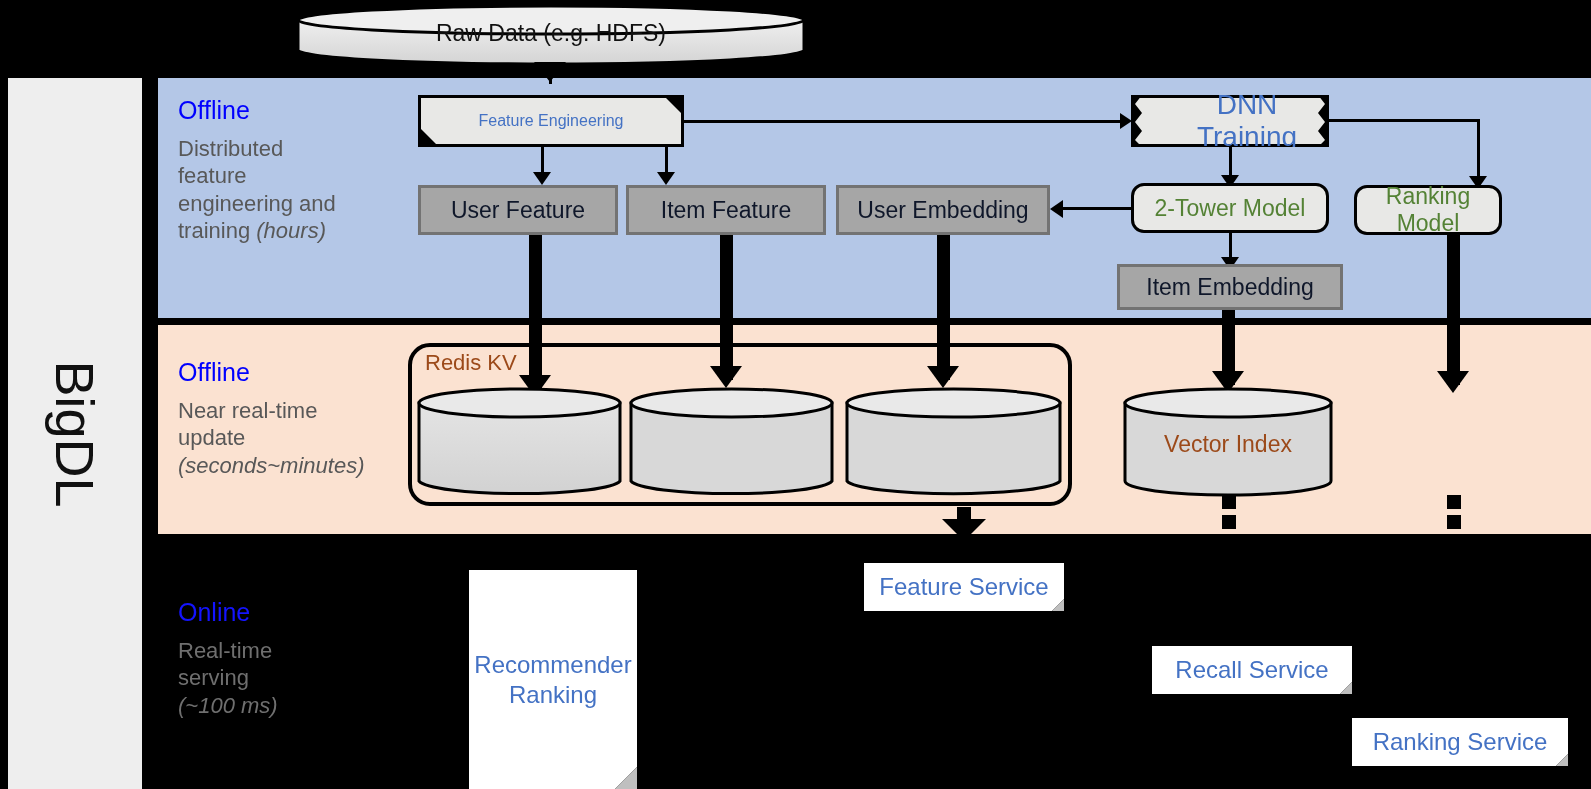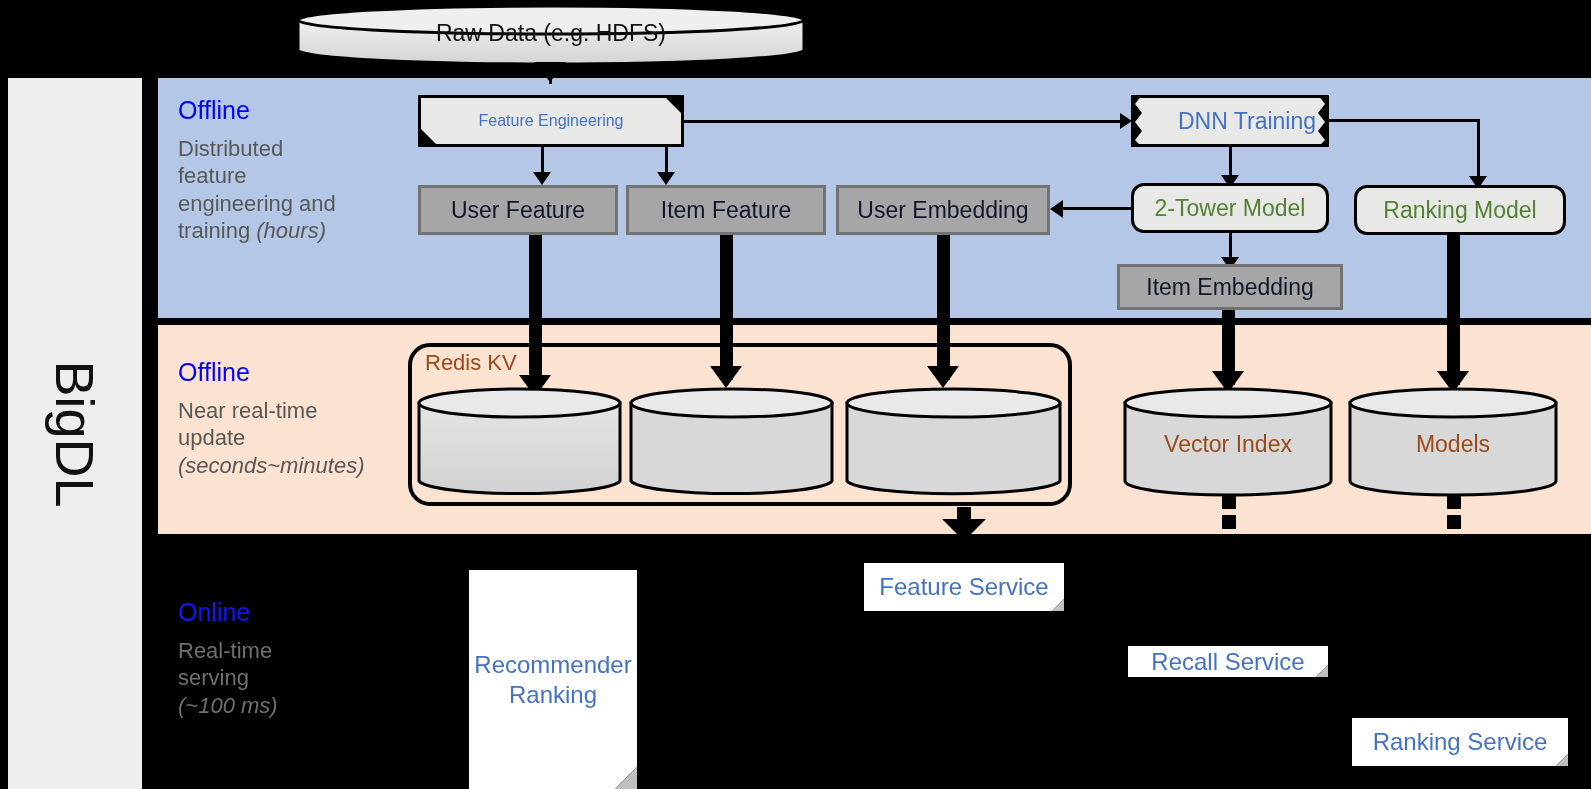--- a/index.html
+++ b/index.html
@@ -132,21 +132,21 @@
   </div>
 
   <div class="box flagshape-outer" style="left:418px;top:95px;width:266px;height:52px;padding-left:27px;">
     <div class="flagshape-inner t-blue">Feature Engineering</div>
   </div>
 
   <div class="box" style="left:1131px;top:95px;width:198px;height:52px;background:#000;
        clip-path:polygon(0 0,100% 0,100% 100%,0 100%);">
     <div style="position:absolute;left:3px;top:3px;right:3px;bottom:3px;background:#e8e8e6;
          display:flex;align-items:center;justify-content:center;">
-      <span class="t-blue" style="font-size:23px;margin-left:34px;">DNN Training</span>
+      <span class="t-blue" style="font-size:28px;margin-left:34px;">DNN Training</span>
     </div>
     <svg style="position:absolute;left:0;top:0;pointer-events:none;" width="198" height="52">
       <path d="M0,0 L11,0 L4,9 L11,18 L4,27 L11,36 L4,45 L11,52 L0,52 Z" fill="#000"></path>
       <path d="M198,0 L187,0 L194,9 L187,18 L194,27 L187,36 L194,45 L187,52 L198,52 Z" fill="#000"></path>
     </svg>
   </div>
 
   <div class="conn hline" style="left:684px;top:120px;width:438px;"></div>
   <div class="arrow-right" style="left:1120px;top:113px;"></div>
 
@@ -169,21 +169,21 @@
     <span>Item Feature</span>
   </div>
   <div class="box gray-box" style="left:836px;top:185px;width:214px;height:50px;">
     <span>User Embedding</span>
   </div>
 
   <div class="box proc-box rounded" style="left:1131px;top:183px;width:198px;height:50px;">
     <span class="t-green">2-Tower Model</span>
   </div>
 
-  <div class="box proc-box rounded" style="left:1354px;top:185px;width:212px;height:50px;">
+  <div class="box proc-box rounded" style="left:1354px;top:185px;width:148px;height:50px;">
     <span class="t-green">Ranking Model</span>
   </div>
 
   <div class="conn hline" style="left:1063px;top:207px;width:70px;"></div>
   <div class="arrow-left" style="left:1050px;top:200px;"></div>
 
   <div class="conn vline" style="left:1229px;top:233px;height:28px;"></div>
   <div class="arrow-down" style="left:1221px;top:257px;"></div>
 
   <div class="box gray-box" style="left:1117px;top:264px;width:226px;height:46px;">
@@ -243,27 +243,20 @@
   </div>
 
   <div class="cyl" style="left:1123px;top:387px;width:210px;height:110px;">
     <svg width="210" height="110" viewBox="0 0 210 110">
       <path d="M2,16 L2,94 A103,14 0 0 0 208,94 L208,16 Z" fill="#d8d8d8" stroke="#000" stroke-width="3"></path>
       <ellipse cx="105" cy="16" rx="103" ry="14" fill="#e9e9e9" stroke="#000" stroke-width="3"></ellipse>
     </svg>
     <div class="cyl-label t-brown" style="top:44px;font-size:23px;">Vector Index</div>
   </div>
 
-  <div class="cyl" style="left:1348px;top:387px;width:210px;height:110px;">
-    <svg width="210" height="110" viewBox="0 0 210 110">
-      <path d="M2,16 L2,94 A103,14 0 0 0 208,94 L208,16 Z" fill="#d8d8d8" stroke="#000" stroke-width="3"></path>
-      <ellipse cx="105" cy="16" rx="103" ry="14" fill="#e9e9e9" stroke="#000" stroke-width="3"></ellipse>
-    </svg>
-    <div class="cyl-label t-brown" style="top:44px;font-size:23px;">Models</div>
-  </div>
 
   <div class="dashblk" style="left:1222px;top:495px;width:14px;height:14px;"></div>
   <div class="dashblk" style="left:1222px;top:515px;width:14px;height:14px;"></div>
   <div class="dashblk" style="left:1447px;top:495px;width:14px;height:14px;"></div>
   <div class="dashblk" style="left:1447px;top:515px;width:14px;height:14px;"></div>
 
   <div class="dashblk" style="left:957px;top:507px;width:14px;height:14px;"></div>
   <div class="arrow-down-big" style="left:942px;top:519px;border-left-width:22px;border-right-width:22px;border-top-width:22px;"></div>
 
   <div class="band-cap" id="cap-online">
@@ -283,21 +276,21 @@
       <span>Ranking</span></span>
     </div>
   </div>
 
   <div class="docshape small-doc" style="left:864px;top:563px;width:200px;height:48px;">
     <div class="doc-body"></div>
     <div class="doc-fold"></div>
     <div class="doc-text">Feature Service</div>
   </div>
 
-  <div class="docshape small-doc" style="left:1128px;top:646px;width:200px;height:31px;">
+  <div class="docshape small-doc" style="left:1152px;top:646px;width:200px;height:48px;">
     <div class="doc-body"></div>
     <div class="doc-fold"></div>
     <div class="doc-text">Recall Service</div>
   </div>
 
   <div class="docshape small-doc" style="left:1352px;top:718px;width:216px;height:48px;">
     <div class="doc-body"></div>
     <div class="doc-fold"></div>
     <div class="doc-text">Ranking Service</div>
   </div>

